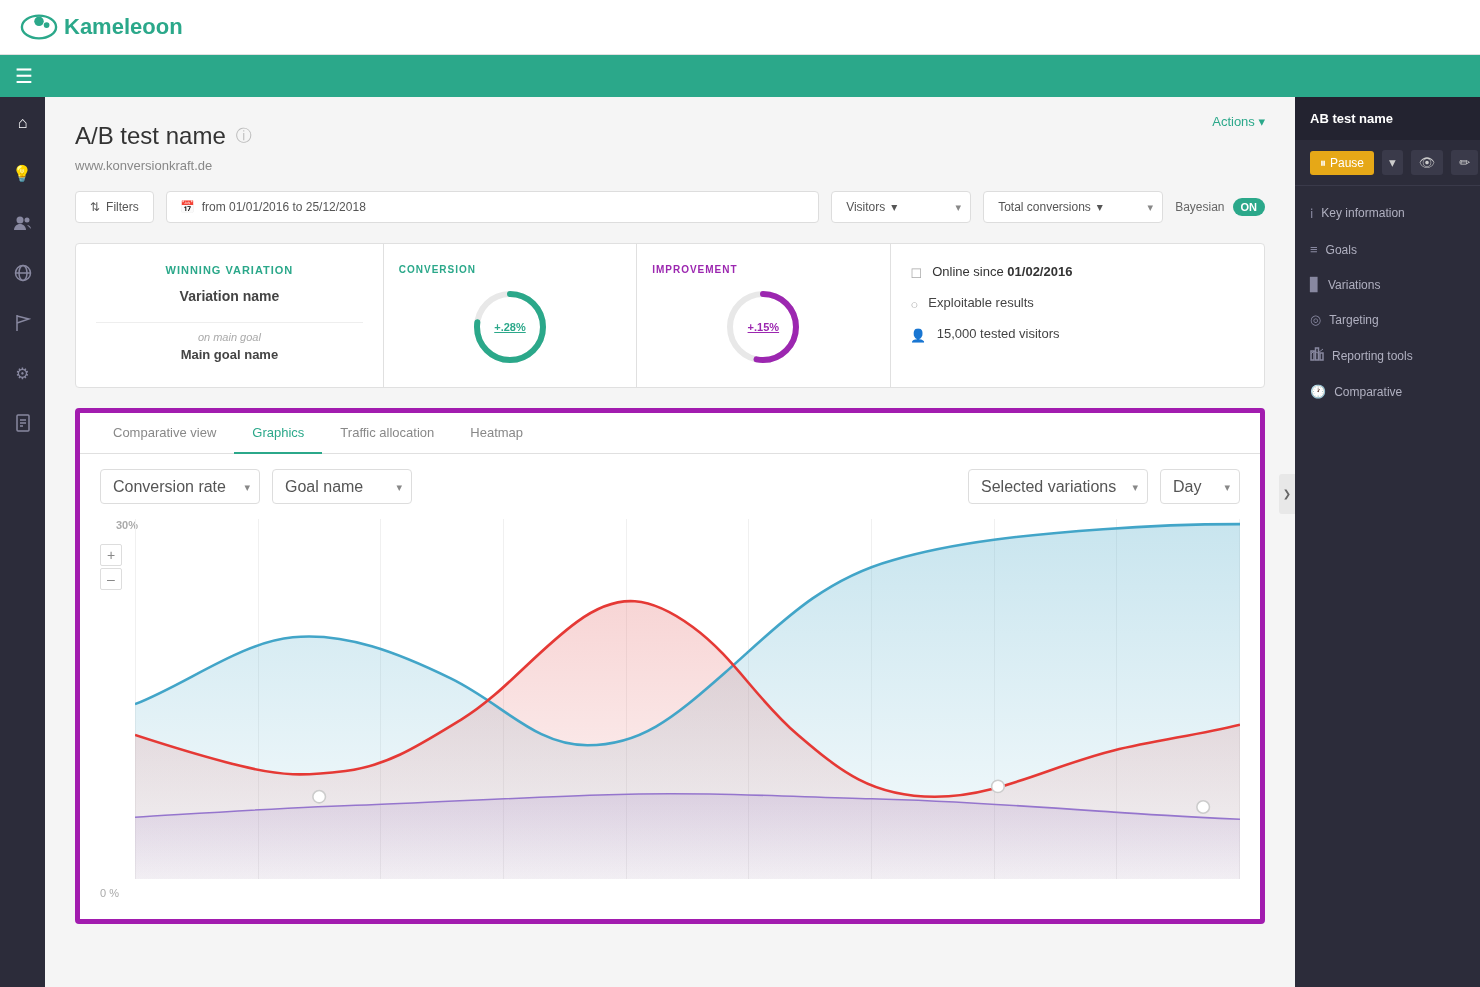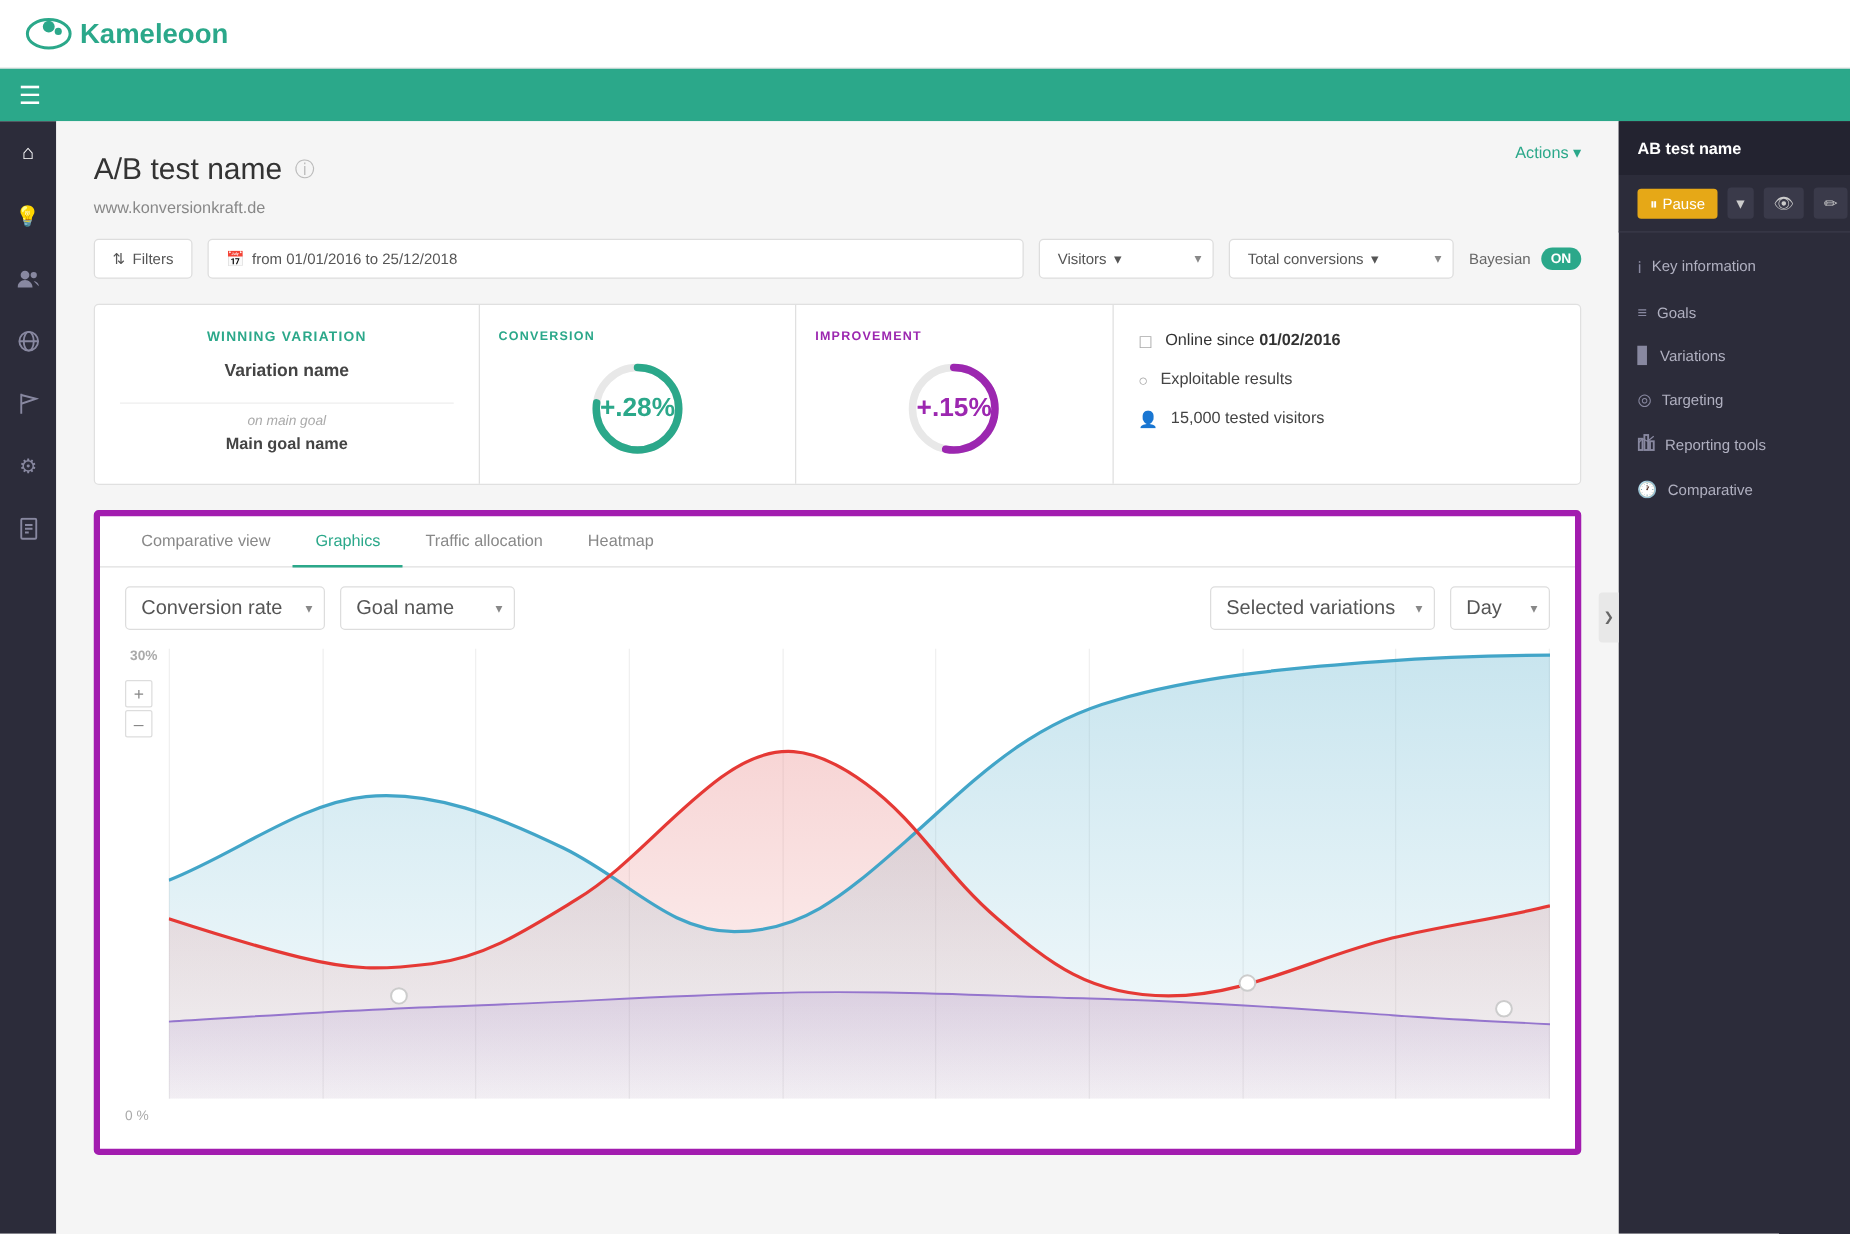--- a/index.html
+++ b/index.html
@@ -313,22 +313,23 @@
       stroke-width: 6;
       stroke-linecap: round;
       stroke-dasharray: 220;
       stroke-dashoffset: 15;
     }
     .circle-value {
       position: absolute;
       top: 50%;
       left: 50%;
       transform: translate(-50%, -50%);
-      font-size: 21px;
+      font-size: 11px;
       font-weight: bold;
+      text-decoration: underline;
     }
     .green-val { color: #2ba88a; }
     .purple-val { color: #9c27b0; }
     .teal-val { color: #00acc1; }
 
     .info-section {
       flex: 1.5;
       padding: 20px;
     }
     .info-item {
@@ -406,21 +407,21 @@
 
     
     .chart-area {
       position: relative;
       height: 380px;
       margin: 0 20px 20px;
     }
     .chart-label-30 {
       position: absolute;
       top: 0;
-      left: 4px;
+      left: 16px;
       font-size: 11px;
       color: #aaa;
       font-weight: bold;
     }
     .chart-label-0 {
       position: absolute;
       bottom: 0;
       left: 0;
       font-size: 11px;
       color: #aaa;

